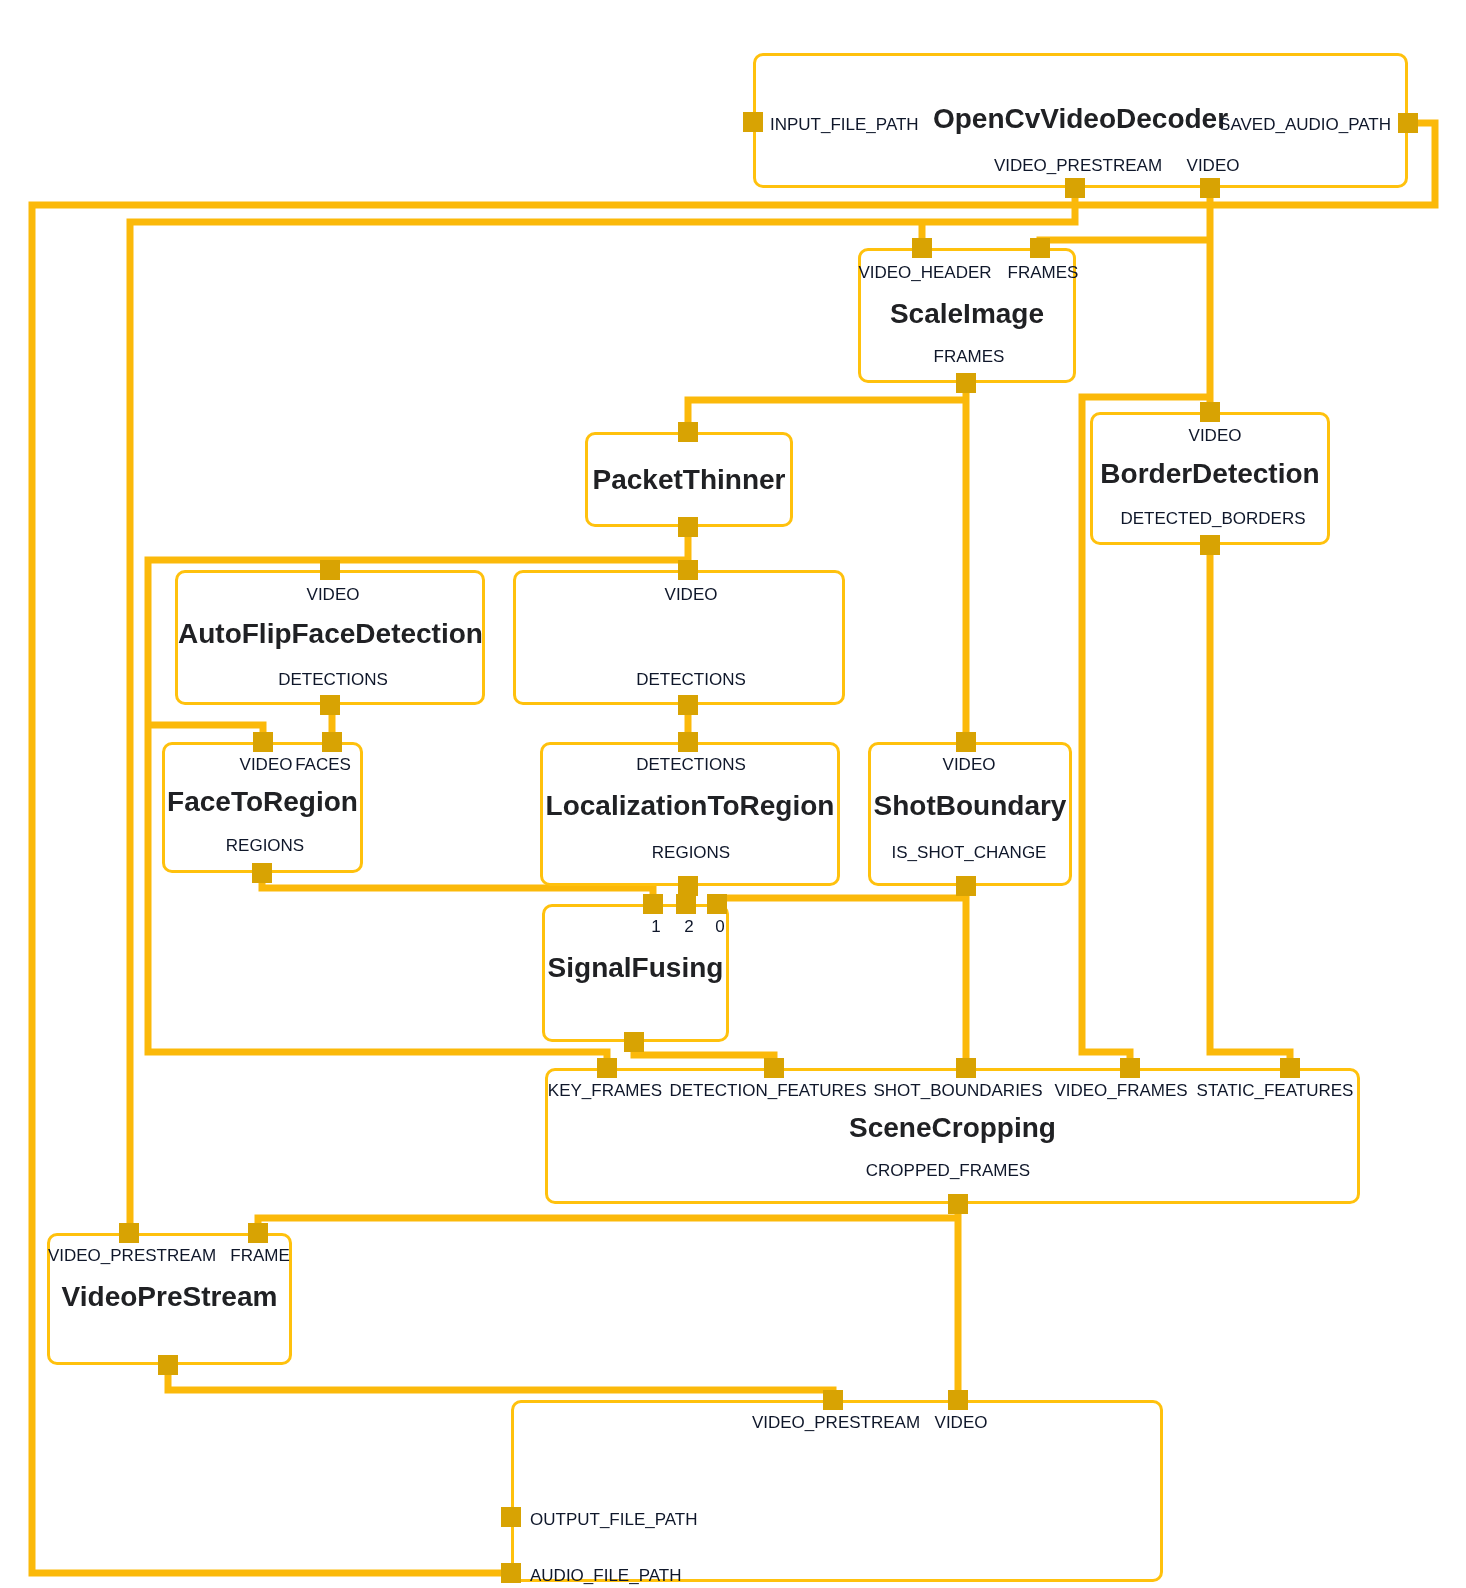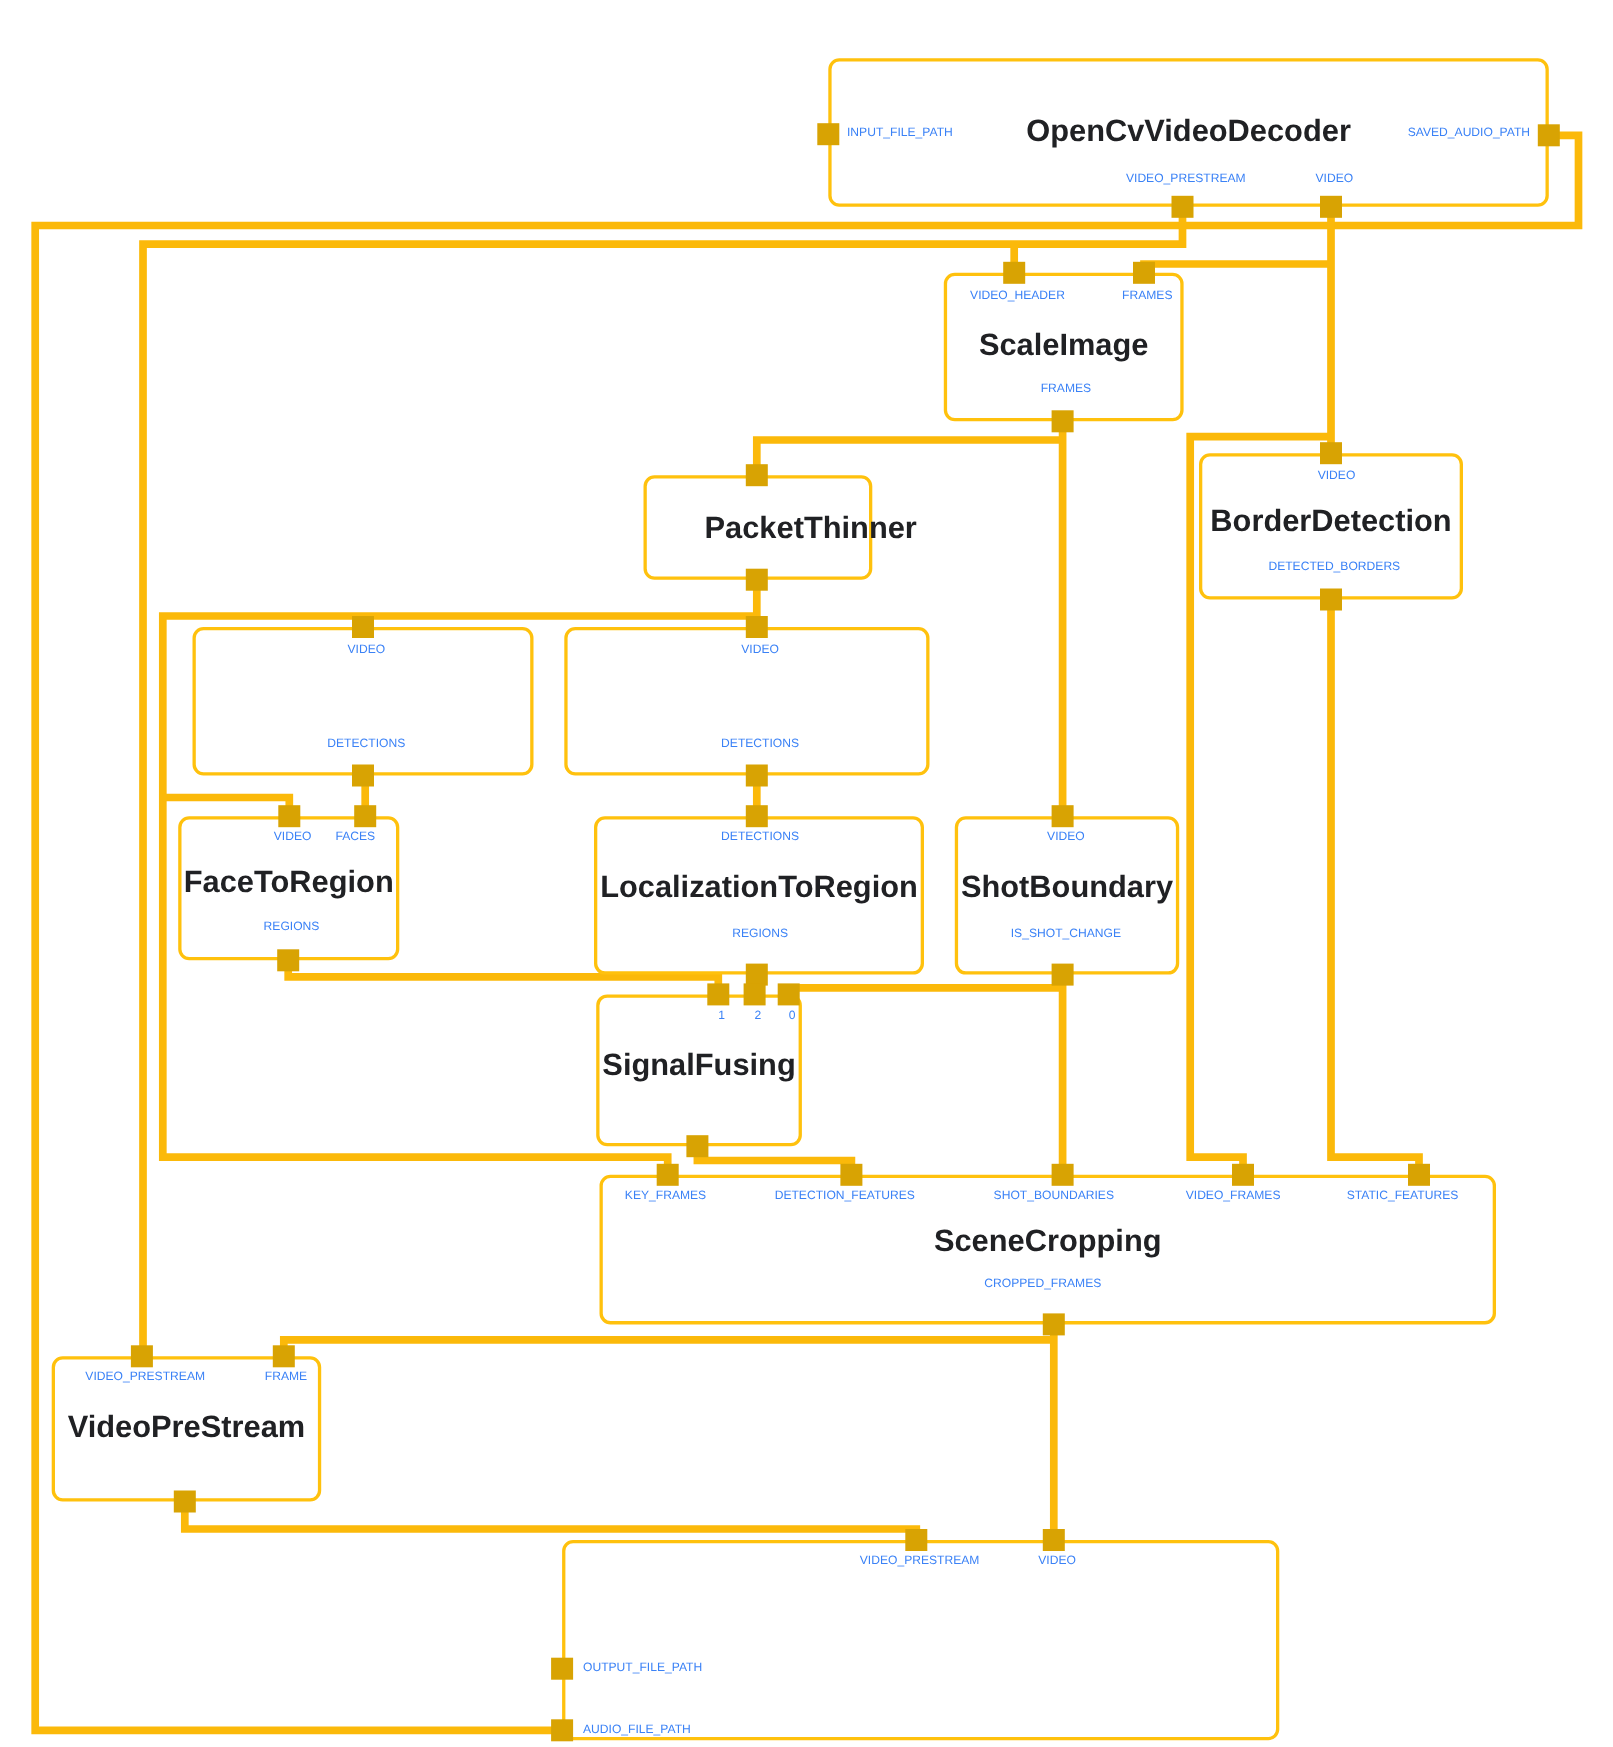--- a/index.html
+++ b/index.html
@@ -11,21 +11,21 @@
   #edges polyline{fill:none;stroke:#FBB90A;stroke-width:7;}
   .node{
     position:absolute;background:#ffffff;border:3px solid #FFC10D;
     border-radius:10px;box-sizing:border-box;z-index:2;
   }
   .title{
     position:absolute;left:0;width:100%;text-align:center;
     font-size:28px;font-weight:700;color:#202124;white-space:nowrap;line-height:1.1;
   }
   .plabel{
-    position:absolute;font-size:11px;color:#3b82f6;white-space:nowrap;
+    position:absolute;font-size:17px;color:#0f172a;white-space:nowrap;
     transform:translateX(-50%);line-height:1.15;
   }
   .plabel.anchor-left{transform:none;}
   .plabel.anchor-right{transform:none;}
   .port{
     position:absolute;width:20px;height:20px;background:#D8A303;z-index:3;
   }
 </style>
 </head>
 <body>
@@ -67,31 +67,32 @@
   </div>
 
   <div class="node" style="left:858px;top:248px;width:218px;height:135px;">
     <span class="plabel" style="left:64px;top:12px;">VIDEO_HEADER</span>
     <span class="plabel" style="left:182px;top:12px;">FRAMES</span>
     <div class="title" style="top:48px;">ScaleImage</div>
     <span class="plabel" style="left:108px;top:96px;">FRAMES</span>
   </div>
 
   <div class="node" style="left:585px;top:432px;width:208px;height:95px;">
-    <div class="title" style="top:30px;padding-left:48px;">PacketThinner</div>
+    <div class="title" style="top:30px;">PacketThinner</div>
   </div>
 
   <div class="node" style="left:1090px;top:412px;width:240px;height:133px;">
     <span class="plabel" style="left:122px;top:11px;">VIDEO</span>
     <div class="title" style="top:44px;">BorderDetection</div>
     <span class="plabel" style="left:120px;top:94px;">DETECTED_BORDERS</span>
   </div>
 
   <div class="node" style="left:175px;top:570px;width:310px;height:135px;">
     <span class="plabel" style="left:155px;top:12px;">VIDEO</span>
+    <div class="title" style="top:46px;">AutoFlipFaceDetection</div>
     <span class="plabel" style="left:155px;top:97px;">DETECTIONS</span>
   </div>
 
   <div class="node" style="left:513px;top:570px;width:332px;height:135px;">
     <span class="plabel" style="left:175px;top:12px;">VIDEO</span>
     <span class="plabel" style="left:175px;top:97px;">DETECTIONS</span>
   </div>
 
   <div class="node" style="left:162px;top:742px;width:201px;height:131px;">
     <span class="plabel" style="left:101px;top:10px;">VIDEO</span>

